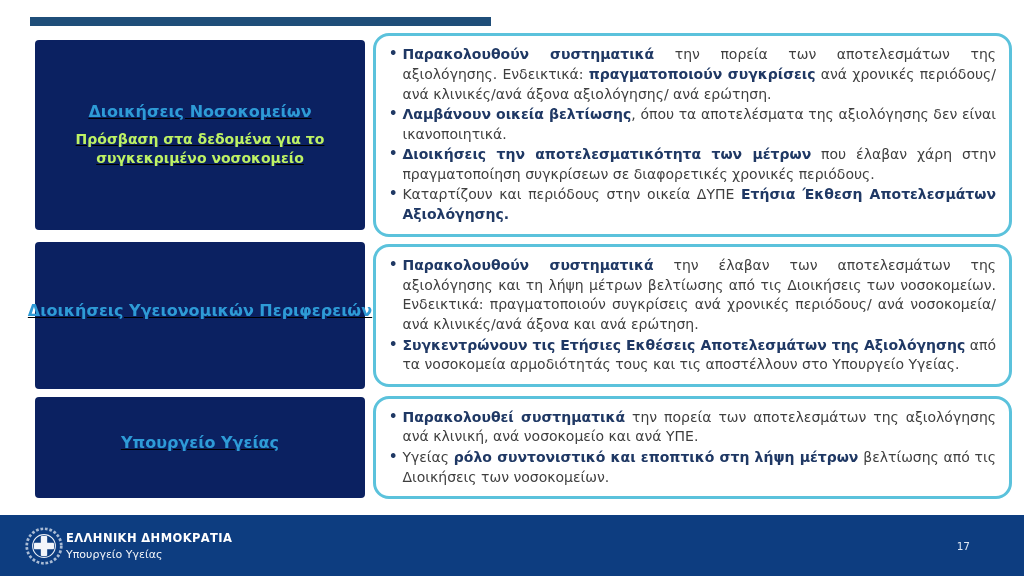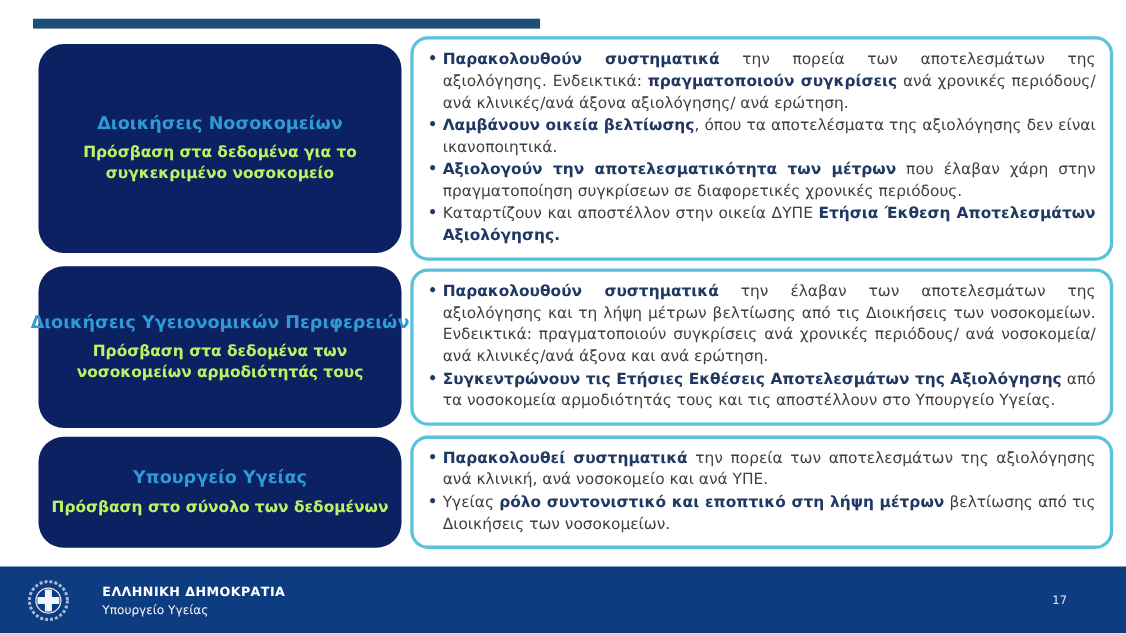--- a/index.html
+++ b/index.html
@@ -7,22 +7,22 @@
     position:relative;width:1024px;height:576px;background:#ffffff;overflow:hidden;
     font-family:"DejaVu Sans","Liberation Sans",sans-serif;
   }
   .top-bar{position:absolute;left:30px;top:17px;width:461px;height:9px;background:var(--topbar,#1F4E79);}
   .row{position:absolute;left:35px;width:977px;display:flex;align-items:center;gap:8px;}
   .row-1{top:40px;height:190px;}
   .row-2{top:242px;height:147px;}
   .row-3{top:397px;height:101px;}
   .navy-card{
     flex:0 0 330px;width:330px;align-self:stretch;background:var(--navy,#0B2161);
-    border-radius:23px;display:flex;flex-direction:column;justify-content:center;
-    align-items:center;text-align:center;padding:0 8px;box-sizing:border-box;
+    border-radius:4px;display:flex;flex-direction:column;justify-content:center;
+    align-items:center;text-align:center;padding:0 8px;box-sizing:border-box;text-decoration:underline;
   }
   .card-title{
     color:var(--accent,#2E9BD6);font-weight:bold;font-size:16px;line-height:1.2;
     white-space:nowrap;margin-bottom:9px;
   }
   .card-subtitle{color:#bef264;font-weight:bold;font-size:14px;line-height:1.35;max-width:312px;}
   .bullet-panel{
     flex:1;background:#ffffff;border:3px solid var(--cyan,#5BC2DC);
     border-radius:16px;padding:8px 13px;box-sizing:border-box;
   }
@@ -33,21 +33,21 @@
   }
   .btext{
     flex:1;text-align:justify;font-size:14px;line-height:1.4;color:var(--body,#3F3F3F);
   }
   .btext .bold{font-weight:bold;color:var(--navybold,#1F3864);}
   .footer{
     position:absolute;left:0;bottom:0;width:1024px;height:61px;background:var(--footer,#0D3D80);
     display:flex;align-items:center;
   }
   .emblem{margin-left:24px;width:40px;height:40px;flex:0 0 auto;}
-  .footer-text{margin-left:29px;color:#fff;}
+  .footer-text{margin-left:2px;color:#fff;}
   .footer-org{font-weight:bold;font-size:11.5px;letter-spacing:0.4px;}
   .footer-dept{font-size:11px;margin-top:3px;opacity:0.95;}
   .page-number{
     position:absolute;right:54px;top:50%;transform:translateY(-50%);
     color:#DCE6F2;font-size:10.5px;
   }
 </style>
 </head>
 <body>
 
@@ -64,48 +64,46 @@
           <div class="bullet">
             <span class="dot">•</span>
             <div class="btext"><span class="bold">Παρακολουθούν συστηματικά</span><span> την πορεία των αποτελεσμάτων της αξιολόγησης. Ενδεικτικά: </span><span class="bold">πραγματοποιούν συγκρίσεις</span><span> ανά χρονικές περιόδους/ανά κλινικές/ανά άξονα αξιολόγησης/ ανά ερώτηση.</span></div>
           </div>
           <div class="bullet">
             <span class="dot">•</span>
             <div class="btext"><span class="bold">Λαμβάνουν οικεία βελτίωσης</span><span>, όπου τα αποτελέσματα της αξιολόγησης δεν είναι ικανοποιητικά.</span></div>
           </div>
           <div class="bullet">
             <span class="dot">•</span>
-            <div class="btext"><span class="bold">Αξιολογούν την αποτελεσματικότητα των μέτρων</span><span> που έλαβαν χάρη στην πραγματοποίηση συγκρίσεων σε διαφορετικές χρονικές περιόδους.</span></div>
+            <div class="btext"><span class="bold">Διοικήσεις την αποτελεσματικότητα των μέτρων</span><span> που έλαβαν χάρη στην πραγματοποίηση συγκρίσεων σε διαφορετικές χρονικές περιόδους.</span></div>
           </div>
           <div class="bullet">
             <span class="dot">•</span>
-            <div class="btext"><span>Καταρτίζουν και αποστέλλον στην οικεία ΔΥΠΕ </span><span class="bold">Ετήσια Έκθεση Αποτελεσμάτων Αξιολόγησης.</span></div>
+            <div class="btext"><span>Καταρτίζουν και περιόδους στην οικεία ΔΥΠΕ </span><span class="bold">Ετήσια Έκθεση Αποτελεσμάτων Αξιολόγησης.</span></div>
           </div>
         </div>
       </div>
       <div class="row row-2">
         <div class="navy-card">
           <div class="card-title">Διοικήσεις Υγειονομικών Περιφερειών</div>
-          <div class="card-subtitle">Πρόσβαση στα δεδομένα των νοσοκομείων αρμοδιότητάς τους</div>
         </div>
         <div class="bullet-panel">
           <div class="bullet">
             <span class="dot">•</span>
             <div class="btext"><span class="bold">Παρακολουθούν συστηματικά</span><span> την έλαβαν των αποτελεσμάτων της αξιολόγησης και τη λήψη μέτρων βελτίωσης από τις Διοικήσεις των νοσοκομείων. Ενδεικτικά: πραγματοποιούν συγκρίσεις ανά χρονικές περιόδους/ ανά νοσοκομεία/ανά κλινικές/ανά άξονα και ανά ερώτηση.</span></div>
           </div>
           <div class="bullet">
             <span class="dot">•</span>
             <div class="btext"><span class="bold">Συγκεντρώνουν τις Ετήσιες Εκθέσεις Αποτελεσμάτων της Αξιολόγησης</span><span> από τα νοσοκομεία αρμοδιότητάς τους και τις αποστέλλουν στο Υπουργείο Υγείας.</span></div>
           </div>
         </div>
       </div>
       <div class="row row-3">
         <div class="navy-card">
           <div class="card-title">Υπουργείο Υγείας</div>
-          <div class="card-subtitle">Πρόσβαση στο σύνολο των δεδομένων</div>
         </div>
         <div class="bullet-panel">
           <div class="bullet">
             <span class="dot">•</span>
             <div class="btext"><span class="bold">Παρακολουθεί συστηματικά</span><span> την πορεία των αποτελεσμάτων της αξιολόγησης ανά κλινική, ανά νοσοκομείο και ανά ΥΠΕ.</span></div>
           </div>
           <div class="bullet">
             <span class="dot">•</span>
             <div class="btext"><span>Υγείας </span><span class="bold">ρόλο συντονιστικό και εποπτικό στη λήψη μέτρων</span><span> βελτίωσης από τις Διοικήσεις των νοσοκομείων.</span></div>
           </div>

